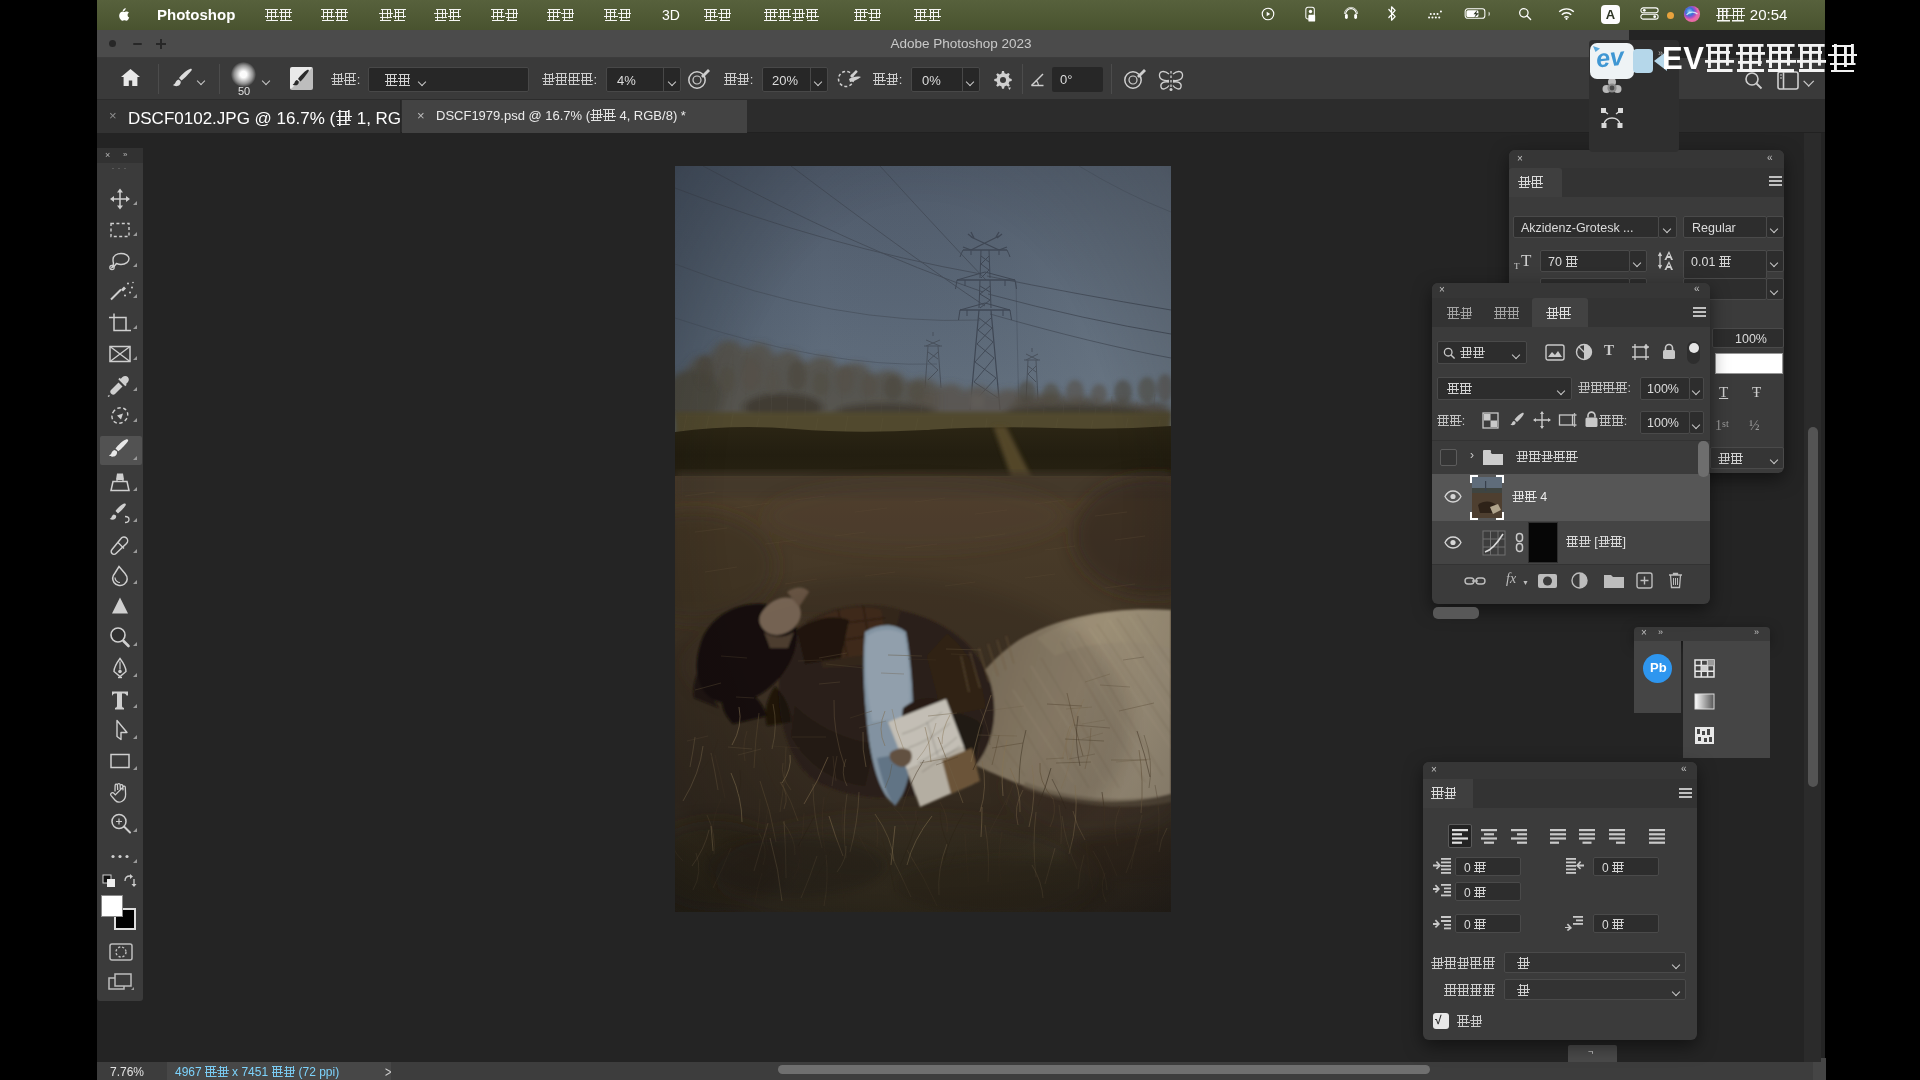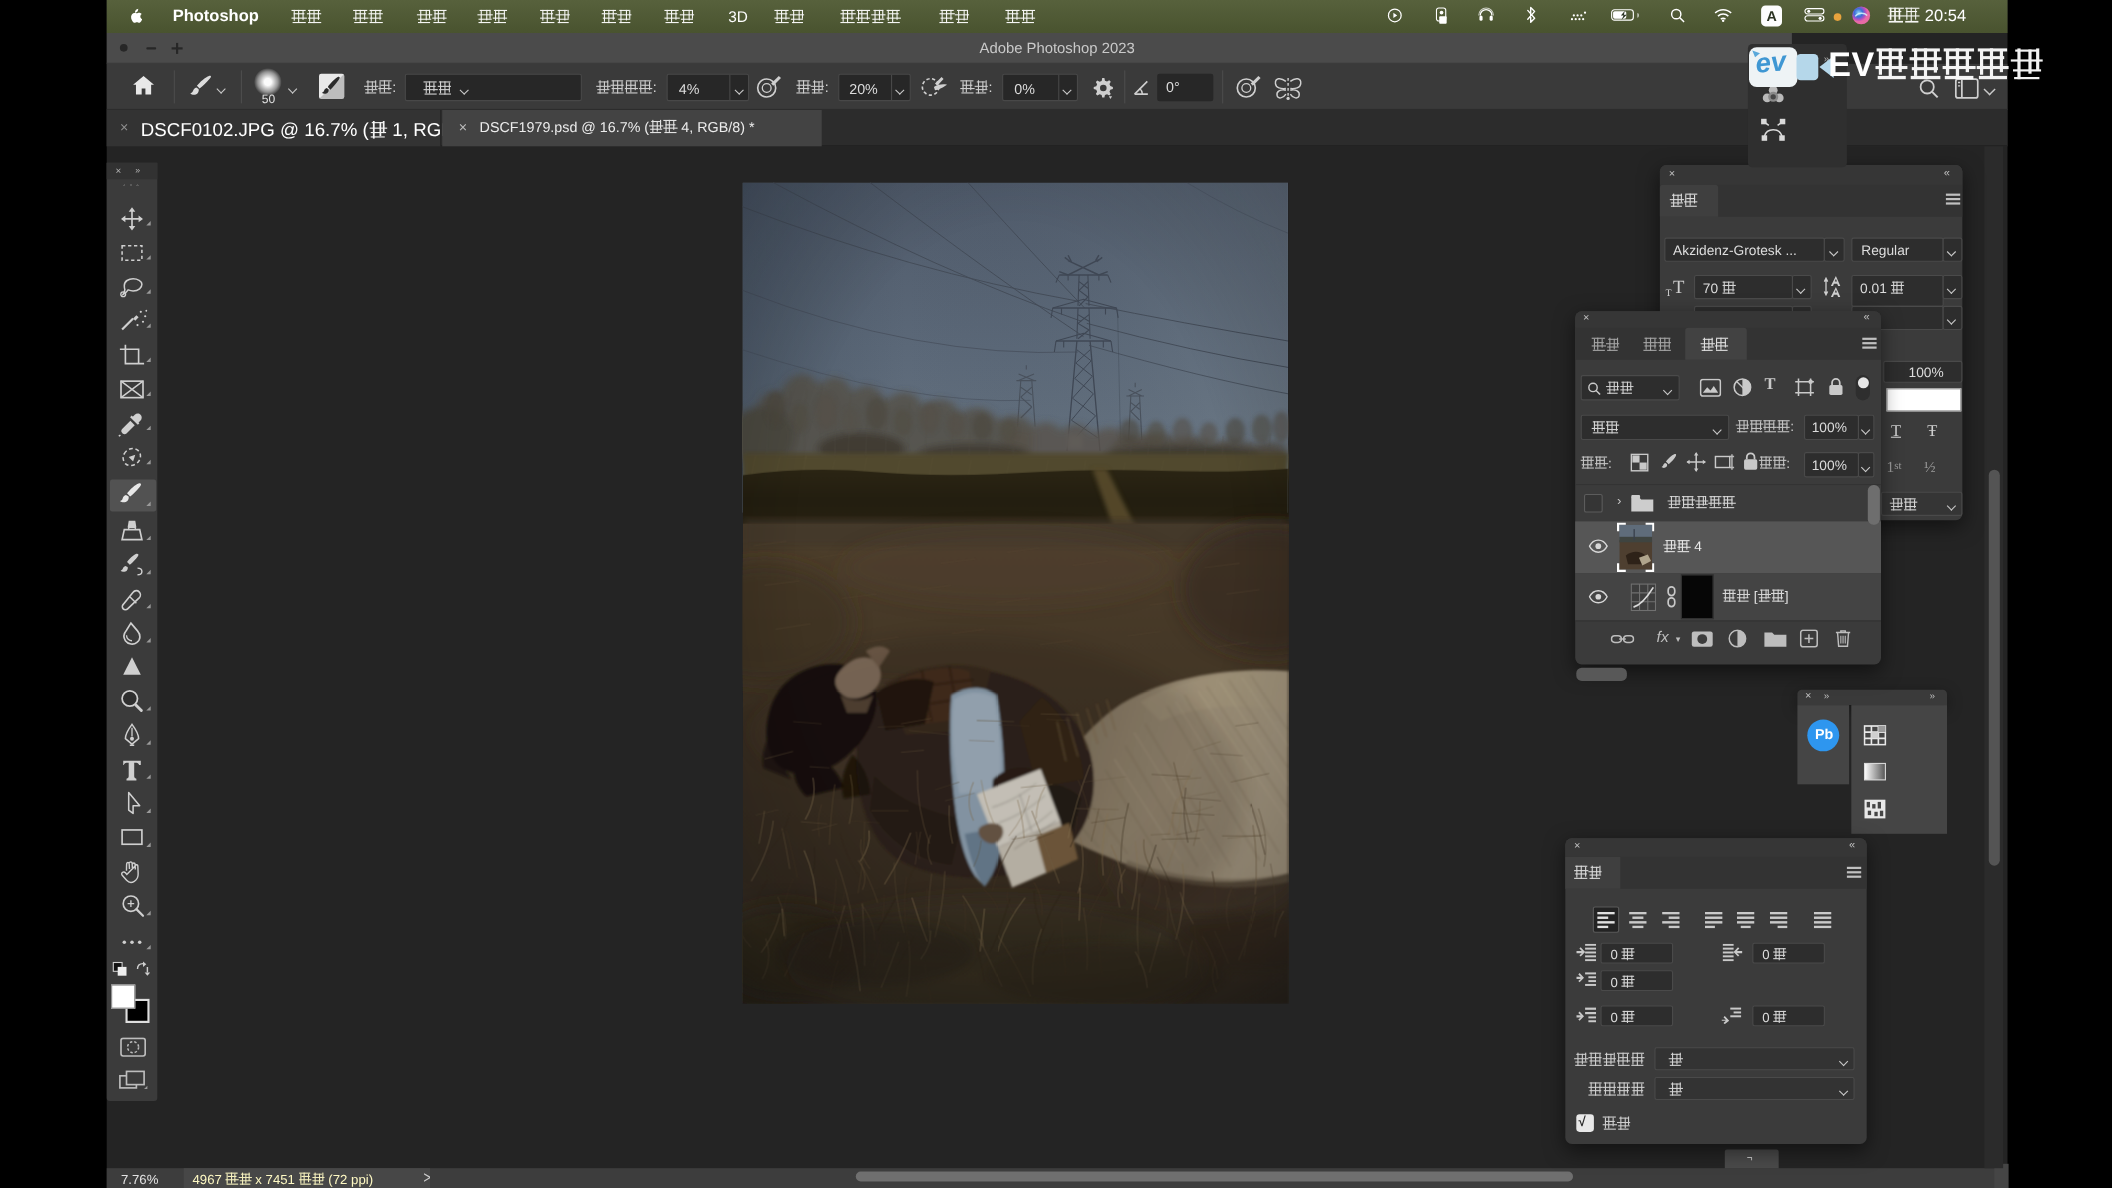--- a/index.html
+++ b/index.html
@@ -862,21 +862,21 @@
   </svg>
 <svg class="abs" style="left:107px;top:972px" width="28" height="20" viewBox="0 0 28 20">
     <rect x="2" y="6" width="15" height="11" fill="none" stroke="#bdbdbd" stroke-width="1.5"></rect>
     <rect x="8" y="2" width="16" height="12" fill="#3b3b3b" stroke="#bdbdbd" stroke-width="1.5"></rect>
     <path d="M24 18l3-3v3z" fill="#9a9a9a"></path>
   </svg>
 
 <div class="abs" style="left:97px;top:1062px;width:1728px;height:18px;background:#3d3d3d">
   <span class="abs" style="left:13px;top:3px;font-size:12px;color:#e2e2e2">7.76%</span>
   <div class="abs" style="left:70px;top:0;width:224px;height:18px;background:#474747"></div>
-  <span class="abs" style="left:78px;top:3px;font-size:12px;color:#fef9c3">4967 <i class="cj cj2"></i><i class="cj cj1"></i> x 7451 <i class="cj cj2"></i><i class="cj cj1"></i> (72 ppi)</span>
+  <span class="abs" style="left:78px;top:3px;font-size:12px;color:#7dd3fc">4967 <i class="cj cj2"></i><i class="cj cj1"></i> x 7451 <i class="cj cj2"></i><i class="cj cj1"></i> (72 ppi)</span>
   <span class="abs" style="left:288px;top:3px;font-size:11px;color:#cfcfcf;transform:scaleY(1.4)">&gt;</span>
   <div class="abs" style="left:681px;top:3px;width:652px;height:9px;background:#6f6f6f;border-radius:4.5px"></div>
   <div class="abs" style="left:1716px;top:-4px;width:13px;height:22px;background:#454545"></div>
 </div>
 <div class="abs" style="left:1568px;top:1045px;width:49px;height:17px;background:#4a4a4a;border-radius:2px 2px 0 0">
     <span class="abs" style="left:20px;top:2px;font-size:9px;color:#e8e8e8">¬</span>
   </div>
 
 <div class="abs" style="left:1804px;top:133px;width:17px;height:929px;background:#2b2b2b"></div>
 
@@ -1091,21 +1091,21 @@
   </div>
   <div class="abs" style="left:0;top:281px;width:278px;height:1px;background:#333"></div>
 
     <svg class="abs" style="left:32px;top:292px" width="22" height="12" viewBox="0 0 22 12">
       <g fill="none" stroke="#bdbdbd" stroke-width="1.4">
         <rect x="1" y="3" width="9" height="6" rx="3"></rect>
         <rect x="12" y="3" width="9" height="6" rx="3"></rect>
         <path d="M8 6h6"></path>
       </g>
     </svg>
-  <div class="abs" style="left:74px;top:288px;font-size:14px;font-style:italic;color:#bdbdbd;font-family:Liberation Sans, sans-serif">fx<span style="position:absolute;left:16px;top:8px;font-style:normal;font-size:7px">▼</span></div>
+  <div class="abs" style="left:74px;top:288px;font-size:14px;font-style:italic;color:#bdbdbd;font-family:Liberation Serif, serif">fx<span style="position:absolute;left:16px;top:8px;font-style:normal;font-size:7px">▼</span></div>
   <svg class="abs" style="left:105px;top:290px" width="21" height="16" viewBox="0 0 21 16">
       <rect x="1" y="1" width="19" height="14" rx="2" fill="#bdbdbd"></rect>
       <circle cx="10.5" cy="8" r="4.5" fill="#3b3b3b"></circle>
     </svg>
   <svg class="abs" style="left:139px;top:289px" width="17" height="17" viewBox="0 0 17 17">
       <circle cx="8.5" cy="8.5" r="7.5" fill="none" stroke="#bdbdbd" stroke-width="1.4"></circle>
       <path d="M8.5 1a7.5 7.5 0 0 1 0 15z" fill="#bdbdbd"></path>
     </svg>
   <svg class="abs" style="left:171px;top:290px" width="22" height="16" viewBox="0 0 22 16">
       <path d="M1 2h7l2 2h11v11H1z" fill="#bdbdbd"></path>

